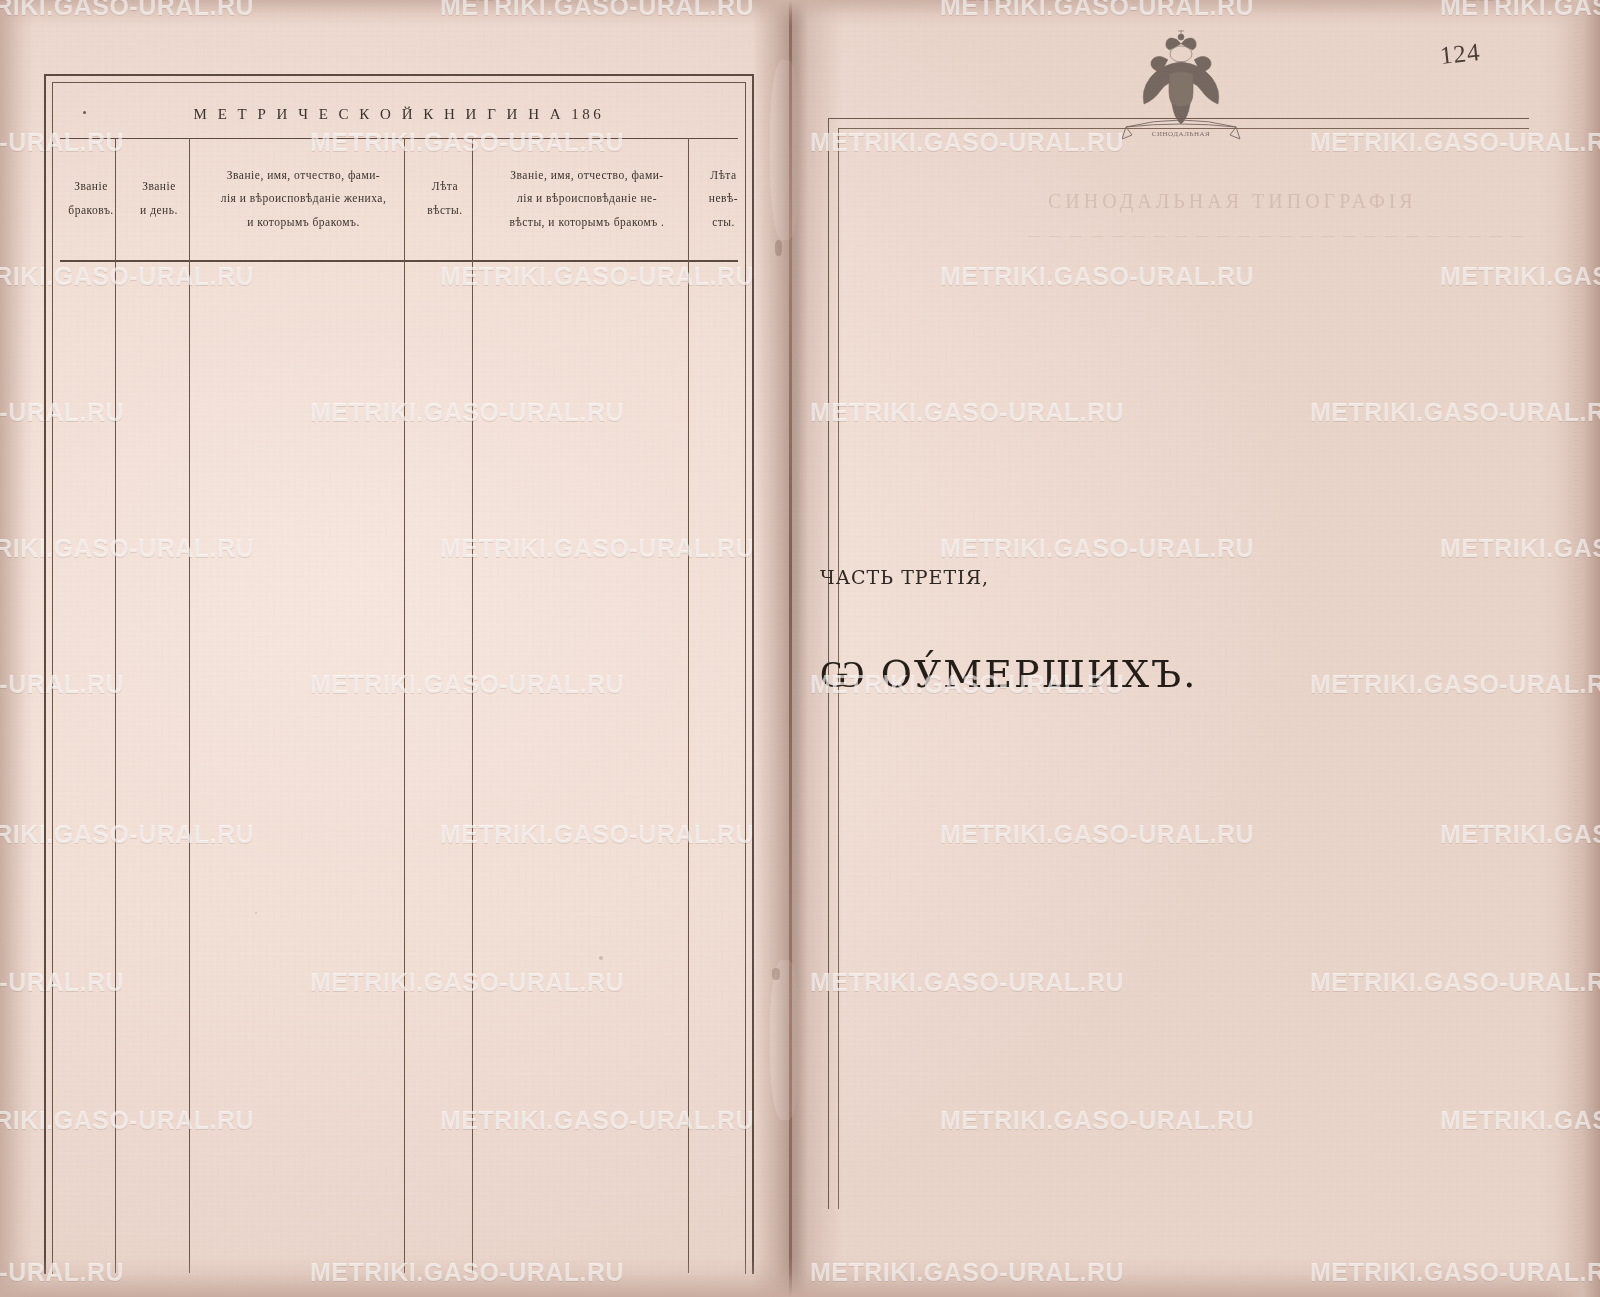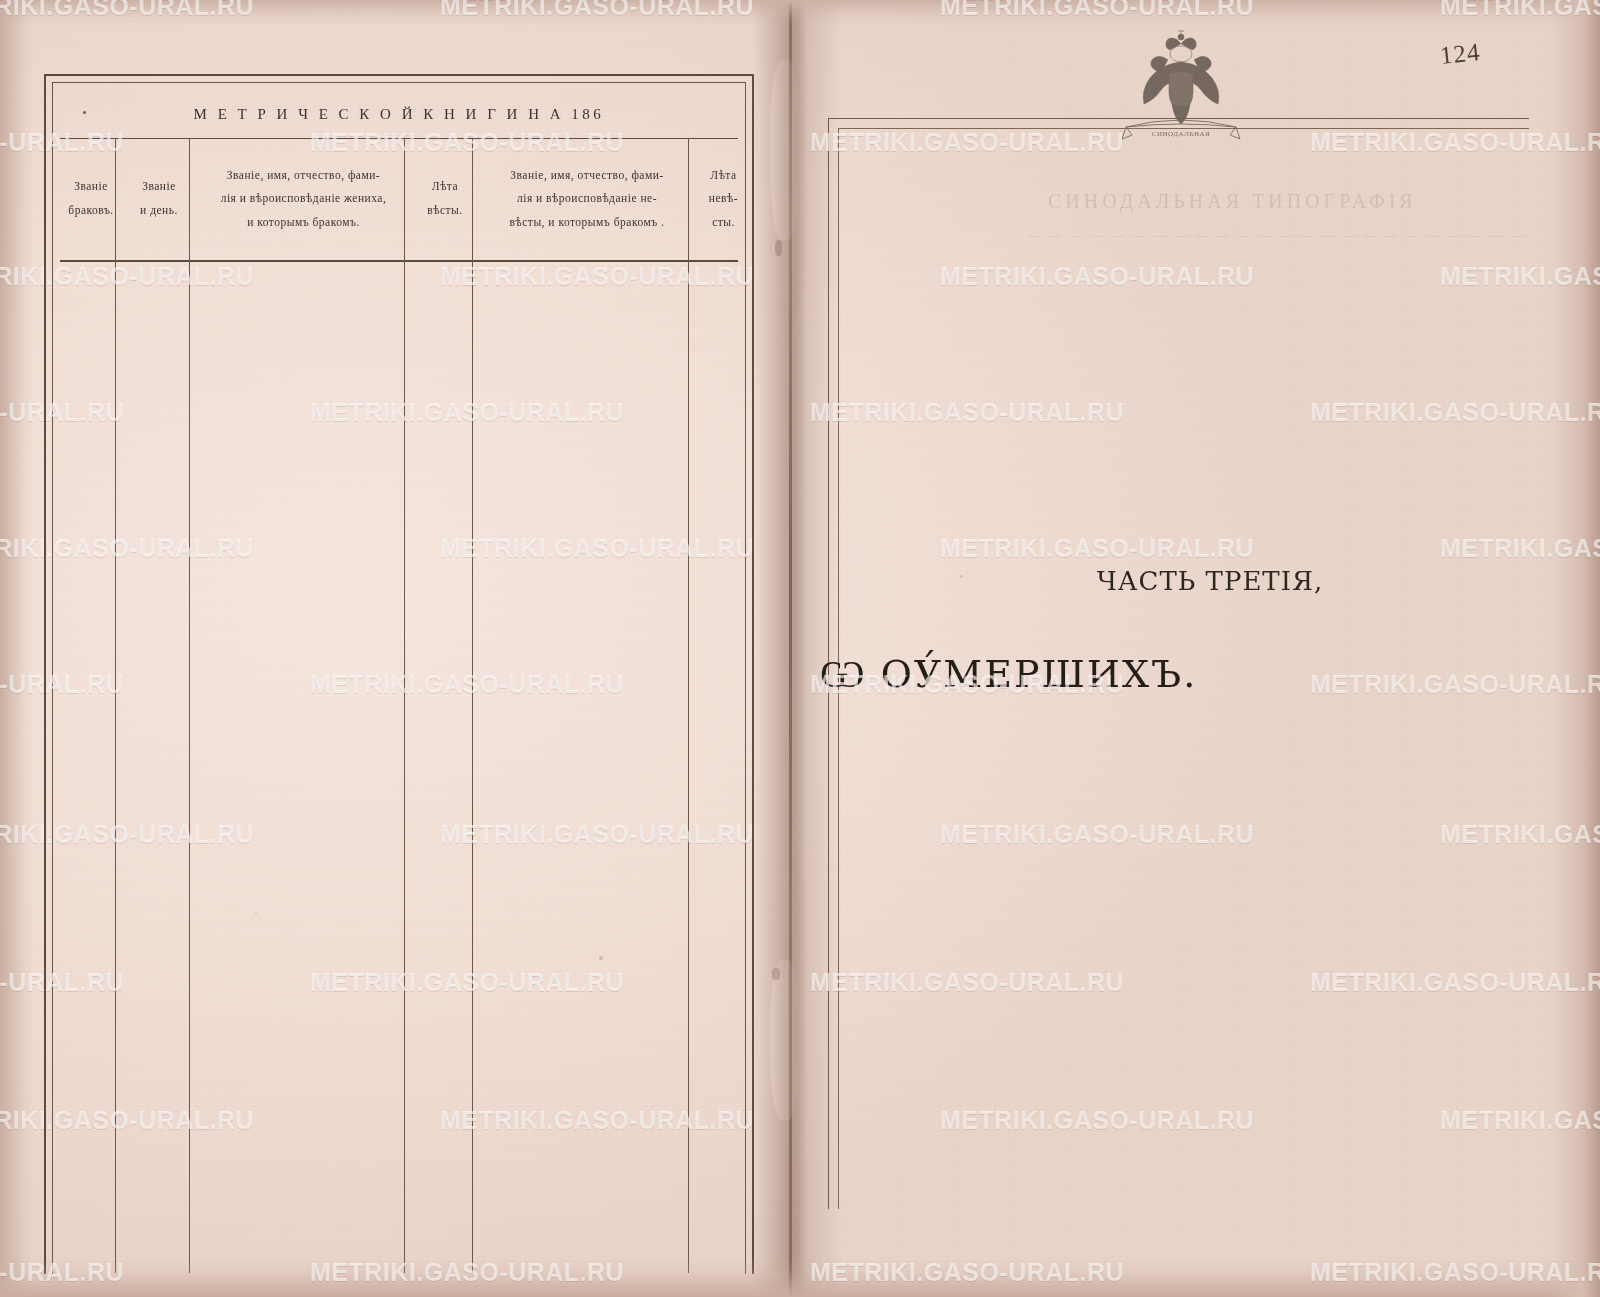--- a/index.html
+++ b/index.html
@@ -206,23 +206,23 @@
     color: rgba(110,85,70,0.17);
     font-size: 20px;
     letter-spacing: 4px;
     white-space: nowrap;
     margin-left: 32px;
   }
   .heading-1 {
     position: absolute;
     left: 0; right: 0;
     top: 566px;
-    text-align: center;
+    text-align: left;
     font-family: "DejaVu Serif", serif;
-    font-size: 26px;
+    font-size: 19px;
     letter-spacing: 1px;
     color: #2f2822;
   }
   .heading-2 {
     position: absolute;
     left: 0; right: 0;
     top: 652px;
     text-align: left;
     font-family: "DejaVu Serif", serif;
     font-size: 38px;

